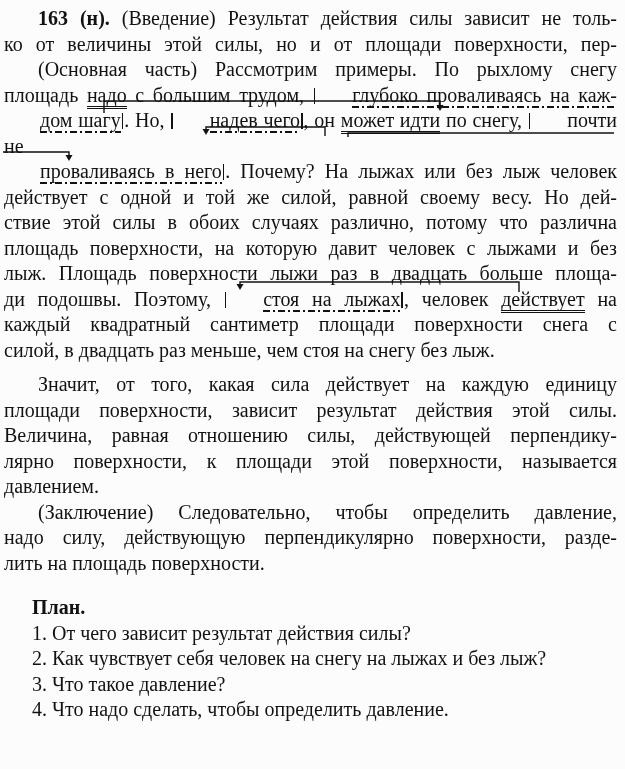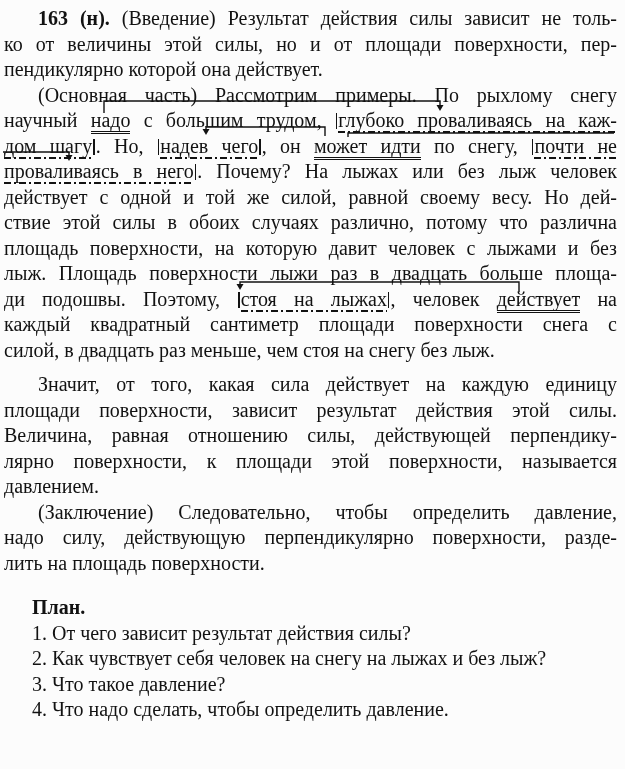--- a/index.html
+++ b/index.html
@@ -20,42 +20,41 @@
   }
   
   .line.j{white-space:normal;text-align:justify;text-align-last:justify;}
   .line.ind{text-indent:34px;}
   .para.plan-list .line{padding-left:28px;}
   .run.b{font-weight:bold;}
   
   .run.pred{position:relative;border-bottom:1px solid #121212;}
   .run.pred::after{content:"";position:absolute;left:0;right:0;bottom:-3px;border-top:1px solid #121212;}
   
-  .run.adv{position:relative;}
+  .run.adv{position:relative;margin-left:36px;}
   .run.adv::after{
     content:"";position:absolute;left:0;right:0;bottom:-2px;height:2px;
     background:repeating-linear-gradient(90deg,#121212 0 7px,transparent 7px 10px,#121212 10px 12px,transparent 12px 15px);
   }
   
   .bar{display:inline-block;width:1.5px;height:16px;background:#121212;vertical-align:-2px;margin:0 1px;}
   svg.overlay{position:absolute;left:0;top:0;pointer-events:none;}
 </style>
 </head>
 <body>
 
 <div class="page">
   <div class="doc" id="doc">
       <div class="para">
         <div class="line j ind"><span class="run b">163 (н).</span><span class="run n"> (Введение) Результат действия силы зависит не толь-</span></div>
         <div class="line j"><span class="run n">ко от величины этой силы, но и от площади поверхности, пер-</span></div>
-        <div class="line"><span class="run n">пендикулярно которой она действует.</span></div>
       </div>
       <div class="para">
         <div class="line j ind"><span class="run n">(Основная часть) Рассмотрим примеры. По рыхлому снегу</span></div>
-        <div class="line j"><span class="run n">научный </span><span class="run pred">надо</span><span class="run n"> с большим трудом, </span><span class="bar"></span><span class="run adv">глубоко проваливаясь на каж-</span></div>
+        <div class="line j"><span class="run n">площадь </span><span class="run pred">надо</span><span class="run n"> с большим трудом, </span><span class="bar"></span><span class="run adv">глубоко проваливаясь на каж-</span></div>
         <div class="line j"><span class="run adv">дом шагу</span><span class="bar"></span><span class="run n">. Но, </span><span class="bar"></span><span class="run adv">надев чего</span><span class="bar"></span><span class="run n">, он </span><span class="run pred">может идти</span><span class="run n"> по снегу, </span><span class="bar"></span><span class="run adv">почти не</span></div>
         <div class="line j"><span class="run adv">проваливаясь в него</span><span class="bar"></span><span class="run n">. Почему? На лыжах или без лыж человек</span></div>
         <div class="line j"><span class="run n">действует с одной и той же силой, равной своему весу. Но дей-</span></div>
         <div class="line j"><span class="run n">ствие этой силы в обоих случаях различно, потому что различна</span></div>
         <div class="line j"><span class="run n">площадь поверхности, на которую давит человек с лыжами и без</span></div>
         <div class="line j"><span class="run n">лыж. Площадь поверхности лыжи раз в двадцать больше площа-</span></div>
         <div class="line j"><span class="run n">ди подошвы. Поэтому, </span><span class="bar"></span><span class="run adv">стоя на лыжах</span><span class="bar"></span><span class="run n">, человек </span><span class="run pred">действует</span><span class="run n"> на</span></div>
         <div class="line j"><span class="run n">каждый квадратный сантиметр площади поверхности снега с</span></div>
         <div class="line"><span class="run n">силой, в двадцать раз меньше, чем стоя на снегу без лыж.</span></div>
       </div>

